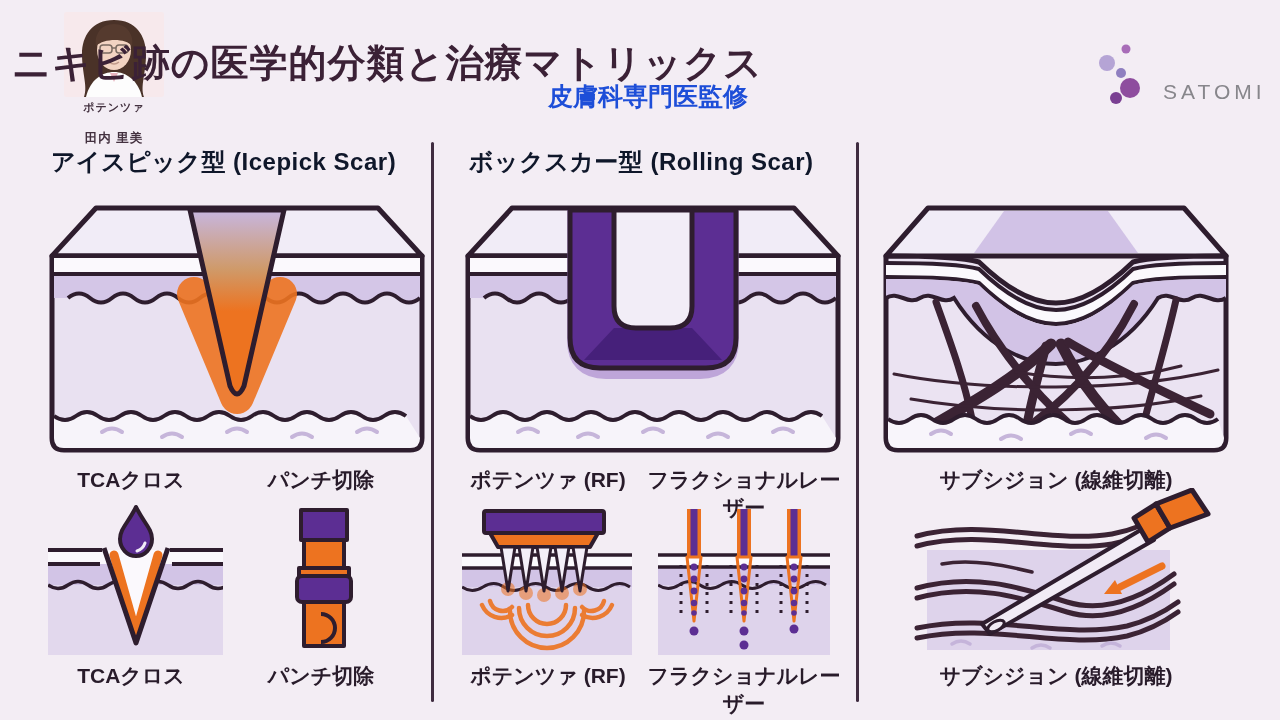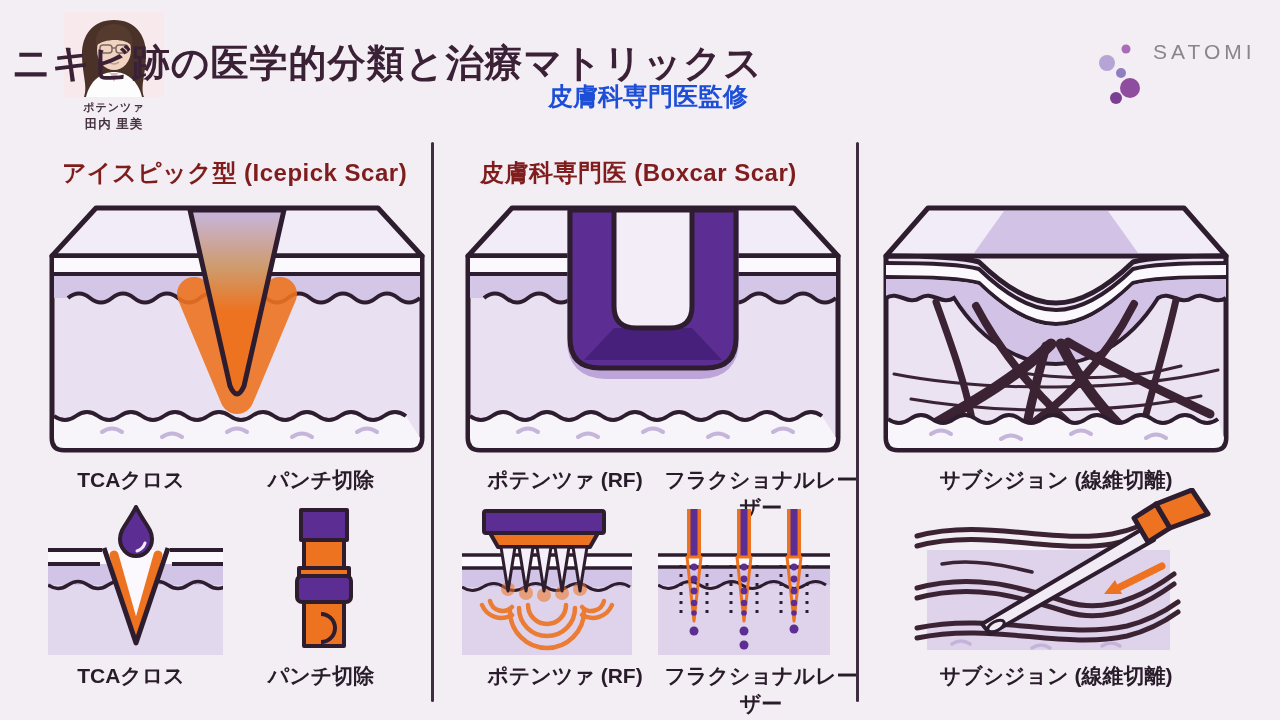--- a/index.html
+++ b/index.html
@@ -3,52 +3,52 @@
 <meta charset="utf-8">
 <style>
   html,body{margin:0;padding:0;}
   body{font-family:"Liberation Sans","DejaVu Sans",sans-serif;background:#e9e2ea;}
   #canvas{position:relative;width:1280px;height:720px;background:#f3edf4;overflow:hidden;}
 
   
   .doctor-block{position:absolute;left:58px;top:12px;width:112px;text-align:center;}
   .doctor-block svg{display:block;margin:0 auto;border-radius:2px;}
   .doctor-role{font-size:11px;font-weight:700;color:#43313f;margin-top:3px;letter-spacing:1px;}
-  .doctor-name{font-size:12.5px;font-weight:700;color:#43313f;margin-top:1px;letter-spacing:1px;}
+  .doctor-name{font-size:12.5px;font-weight:700;color:#43313f;margin-top:15px;letter-spacing:1px;}
 
   .page-title{position:absolute;left:0;right:0;top:26px;margin:12px;
     font-size:38px;font-weight:800;color:#3b2136;letter-spacing:1px;}
   .page-subtitle{position:absolute;left:0;right:0;top:80px;text-align:center;
     font-size:25px;font-weight:700;color:#1d4ed8;padding-left:16px;}
 
-  .logo{position:absolute;left:1092px;top:40px;display:flex;align-items:flex-start;gap:9px;height:64px;}
+  .logo{position:absolute;left:1092px;top:40px;display:flex;align-items:flex-end;gap:19px;height:64px;}
   .logo-text{font-size:21px;letter-spacing:4px;color:#87868b;font-weight:500;}
 
   
   .divider{position:absolute;top:142px;width:3px;height:560px;background:#3f2c40;border-radius:2px;}
   .divider.d1{left:431px;}
   .divider.d2{left:856px;}
 
   
-  .col-header{position:absolute;margin:16px;font-size:24px;font-weight:800;color:#7f1d1d;letter-spacing:0.5px;}
+  .col-header{position:absolute;margin:5px;font-size:24px;font-weight:800;color:#0f172a;letter-spacing:0.5px;}
   .col-header.c1{left:46px;top:141px;}
   .col-header.c2{left:464px;top:141px;}
   .col-header.c3{left:896px;top:141px;}
 
   .main-illus{position:absolute;top:194px;}
   .main-illus.i1{left:42px;width:390px;height:262px;}
   .main-illus.i2{left:458px;width:390px;height:262px;}
   .main-illus.i3{left:876px;width:360px;height:262px;}
 
   .labels{position:absolute;display:flex;}
   .labels span{flex:1;text-align:center;font-size:21px;font-weight:800;color:#281b2a;}
   .labels.r1{top:466px;}
   .labels.r2{top:662px;}
   .labels.c1{left:36px;width:380px;align-items:center;}
-  .labels.c2{left:467px;width:392px;justify-content:flex-end;}
+  .labels.c2{left:450px;width:392px;justify-content:flex-end;}
   .labels.c3{left:876px;width:360px;}
 
   .t-icon{position:absolute;}
   .t-icon.tca{left:48px;top:505px;width:175px;height:150px;}
   .t-icon.punch{left:291px;top:508px;width:66px;height:142px;}
   .t-icon.potenza{left:462px;top:505px;width:170px;height:150px;}
   .t-icon.fraxel{left:658px;top:505px;width:172px;height:150px;}
   .t-icon.subcision{left:912px;top:488px;width:300px;height:172px;}
 </style>
 </head>
@@ -86,21 +86,21 @@
       <circle cx="38" cy="48" r="10" fill="#8e4d9e"></circle>
       <circle cx="24" cy="58" r="6" fill="#7a3f92"></circle>
     </svg>
     <span class="logo-text">SATOMI</span>
   </div>
 
   <div class="divider d1"></div>
   <div class="divider d2"></div>
 
   <h2 class="col-header c1">アイスピック型 (Icepick Scar)</h2>
-  <h2 class="col-header c2">皮膚科専門医 (Boxcar Scar)</h2>
+  <h2 class="col-header c2">ボックスカー型 (Rolling Scar)</h2>
 
   <svg class="main-illus i1" viewBox="0 0 390 262">
     <defs>
       <linearGradient id="vGrad" x1="0" y1="0" x2="0" y2="1">
         <stop offset="0" stop-color="#c7b6e0"></stop>
         <stop offset="0.32" stop-color="#cf9a6a"></stop>
         <stop offset="0.55" stop-color="#ed7320"></stop>
         <stop offset="1" stop-color="#ed7320"></stop>
       </linearGradient>
     </defs>

